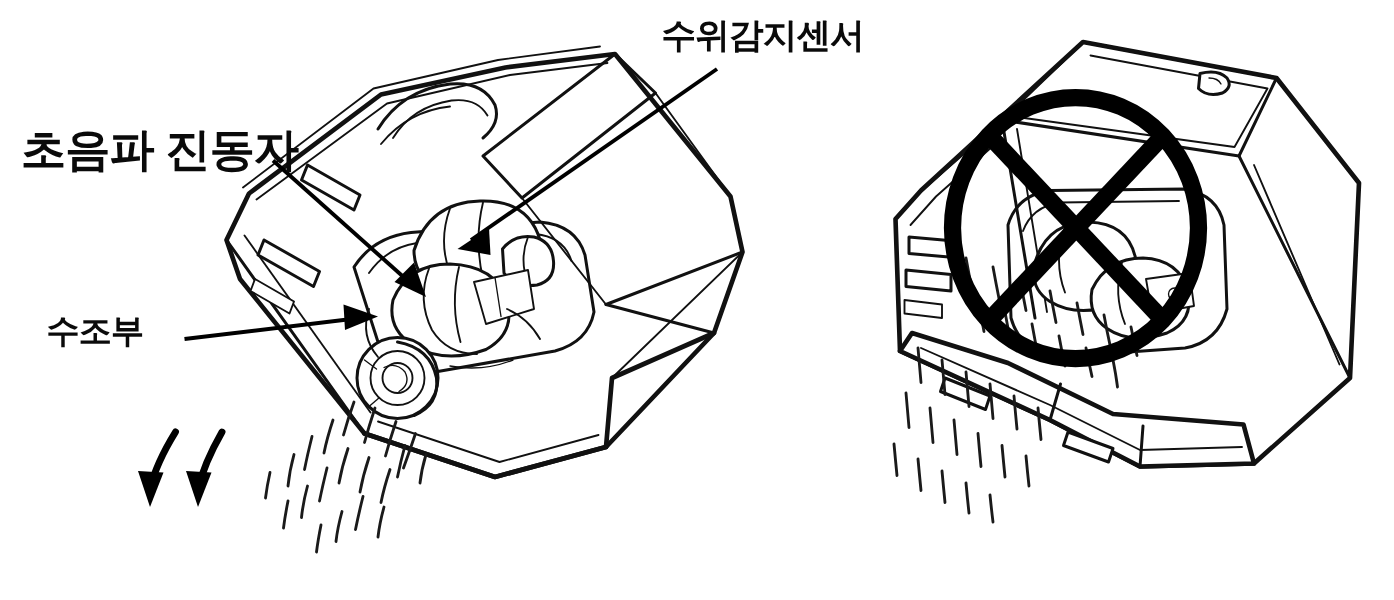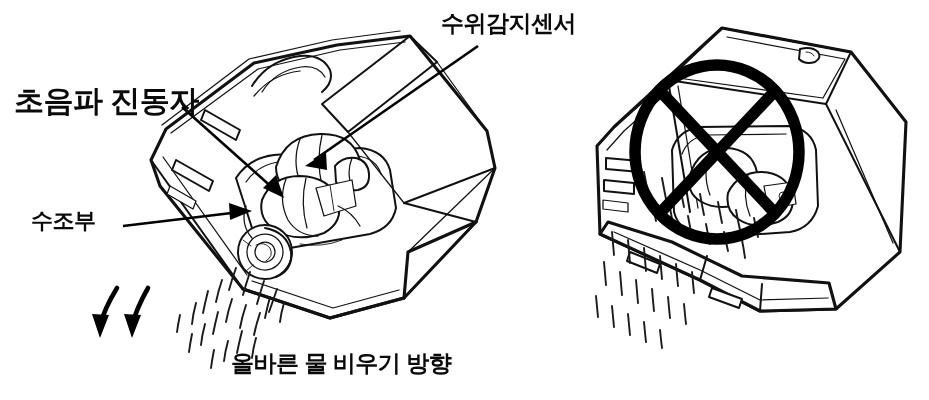--- a/index.html
+++ b/index.html
@@ -310,15 +310,14 @@
       </g>
     </g>
   </svg>
 
   <div class="label-text" id="label-sensor">수위감지센서</div>
 
   <div class="label-text" id="label-vibrator">초음파 진동자</div>
 
   <div class="label-text" id="label-tank">수조부</div>
 
-  <div class="label-text" id="label-caption">올바른 물 비우기 방향</div>
 
 </div>
 
 </body></html>

